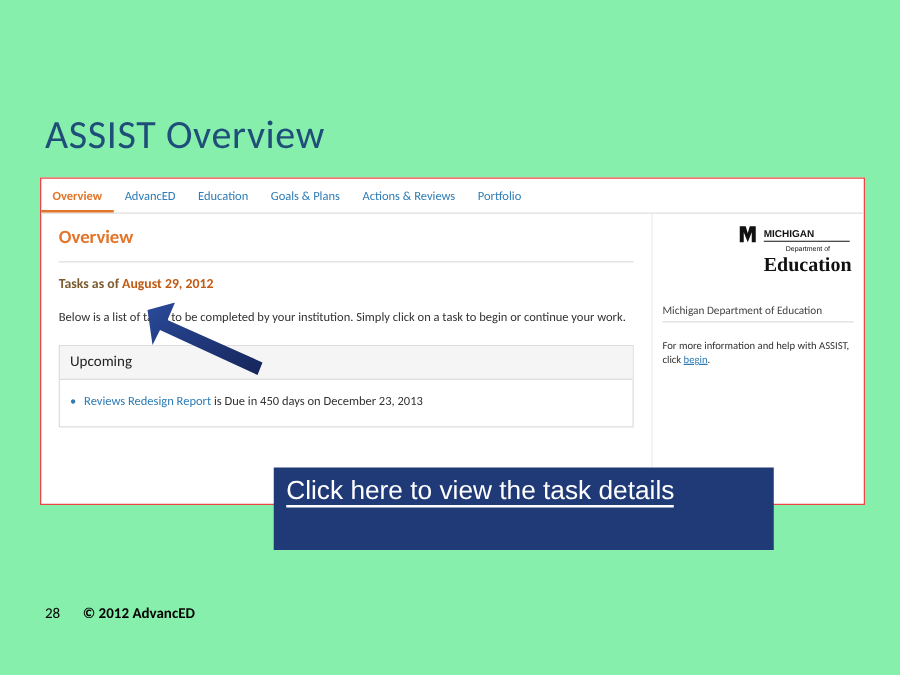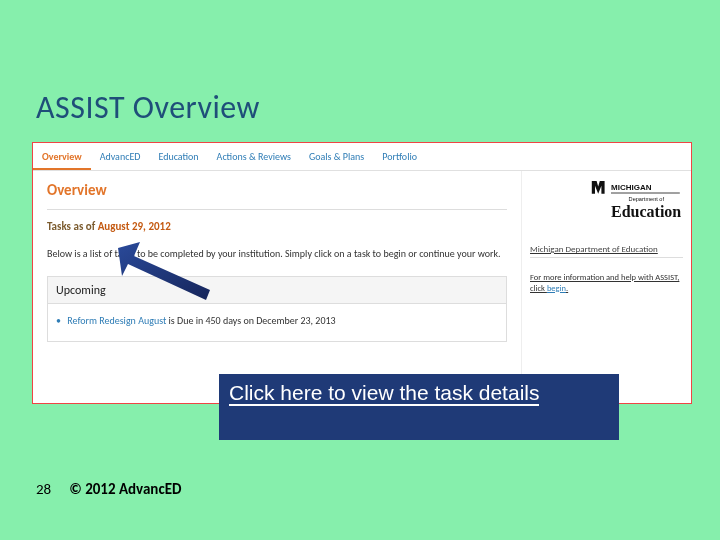--- a/index.html
+++ b/index.html
@@ -5,75 +5,75 @@
   * { box-sizing: border-box; margin: 0; padding: 0; }
   html, body { width: 720px; height: 540px; font-family: Calibri, Arial, sans-serif; background: #fff; }
   .slide { position: relative; width: 720px; height: 540px; background: #86efac; overflow: hidden; }
   .title { position: absolute; left: 36px; top: 88px; font-size: 32px; font-weight: 400; color: #1f4e79; letter-spacing: 0.5px; }
   .app-frame { position: absolute; left: 32px; top: 142px; width: 660px; height: 262px; border: 1px solid #ef4444; background: #fff; }
   .tabs { display: flex; gap: 0; border-bottom: 1px solid #e0e0e0; height: 28px; align-items: flex-end; font-size: 10px; }
   .tab { padding: 6px 9px 5px 9px; color: #2f7db6; cursor: pointer; white-space: nowrap; border-bottom: 2px solid transparent; }
   .tab.active { color: #e2752a; border-bottom: 2px solid #e2752a; font-weight: 600; }
   .main-cols { display: flex; height: calc(100% - 28px); }
   .left-col { flex: 1; padding: 10px 14px 0 14px; position: relative; }
-  .right-col { width: 170px; padding: 6px 8px 0 8px; border-left: 1px solid #eee; font-size: 9px; color: #333; text-decoration: underline; }
+  .right-col { width: 170px; padding: 6px 8px 0 8px; border-left: 1px solid #eee; font-size: 9px; color: #333; }
   .sec-title { color: #e2752a; font-weight: 700; font-size: 15px; margin-bottom: 10px; }
   .hr { border: none; border-top: 1px solid #ddd; margin: 2px 0 10px 0; }
   .tasks-label { font-size: 11px; font-weight: 700; color: #7b5b2e; }
   .tasks-date { color: #c45a12; }
   .body-text { font-size: 10px; color: #333; margin-top: 14px; }
   .upcoming-box { margin-top: 16px; border: 1px solid #ddd; }
   .upcoming-head { background: #f5f5f5; padding: 6px 8px; font-weight: 400; font-size: 12px; color: #222; border-bottom: 1px solid #ddd; }
   .upcoming-item { padding: 10px 8px 14px 8px; font-size: 10px; color: #333; }
   .bullet { color: #2f7db6; margin-right: 4px; }
   .link-like { color: #2f7db6; }
   .logo { width: 100%; height: 62px; display: flex; align-items: flex-start; justify-content: flex-end; }
   .logo svg { width: 96px; height: 56px; }
   .right-caption { font-size: 9px; color: #444; margin-top: 4px; line-height: 1.3; }
   .right-help { font-size: 8.5px; color: #333; margin-top: 14px; line-height: 1.3; }
   .right-help .link-like { text-decoration: underline; }
   .arrow { position: absolute; left: 110px; top: 242px; width: 110px; height: 60px; pointer-events: none; }
   .callout { position: absolute; left: 219px; top: 374px; width: 400px; height: 66px; background: #1f3a77; color: #fff; font-size: 21px; line-height: 1.25; padding: 6px 10px 20px 10px; font-family: Arial, sans-serif; }
   .callout span { border-bottom: 2px solid #fff; }
-  .footer { position: absolute; left: 36px; bottom: 42px; font-size: 15px; color: #000; display: flex; gap: 18px; align-items: center; }
+  .footer { position: absolute; left: 36px; bottom: 42px; font-size: 12px; color: #000; display: flex; gap: 18px; align-items: center; }
   .footer .pn { font-weight: 400; }
   .footer .cp { font-weight: 700; }
 </style>
 </head>
 <body>
 
 <div class="slide">
 
   <div class="title">ASSIST Overview</div>
 
   <div class="app-frame">
 
     <div class="tabs">
       <div class="tab active">Overview</div>
       <div class="tab">AdvancED</div>
       <div class="tab">Education</div>
+      <div class="tab">Goals &amp; Plans</div>
       <div class="tab">Actions &amp; Reviews</div>
-      <div class="tab">Goals &amp; Plans</div>
       <div class="tab">Portfolio</div>
     </div>
 
     <div class="main-cols">
       <div class="left-col">
         <div class="sec-title">Overview</div>
         <hr class="hr">
         <div class="tasks-label">
           <span>Tasks as of </span><span class="tasks-date">August 29, 2012</span>
         </div>
         <div class="body-text">Below is a list of tasks to be completed by your institution. Simply click on a task to begin or continue your work.</div>
 
         <div class="upcoming-box">
           <div class="upcoming-head">Upcoming</div>
           <div class="upcoming-item">
             <span class="bullet">•</span>
-            <span class="link-like">Reform Redesign August</span><span> is Due in 450 days on December 23, 2013</span>
+            <span class="link-like">Reviews Redesign Report</span><span> is Due in 450 days on December 23, 2013</span>
           </div>
         </div>
       </div>
 
       <div class="right-col">
         <div class="logo">
           <svg viewBox="0 0 120 70">
             <path d="M6 8 L6 40 L14 40 L14 20 L22 40 L30 20 L30 40 L38 40 L38 8 L26 8 L22 22 L18 8 Z" fill="#111" transform="scale(0.5) translate(6,2)"></path>
             <text x="30" y="16" font-family="Arial" font-size="10" font-weight="700" fill="#111">MICHIGAN</text>
             <line x1="30" y1="20" x2="116" y2="20" stroke="#111" stroke-width="1"></line>

